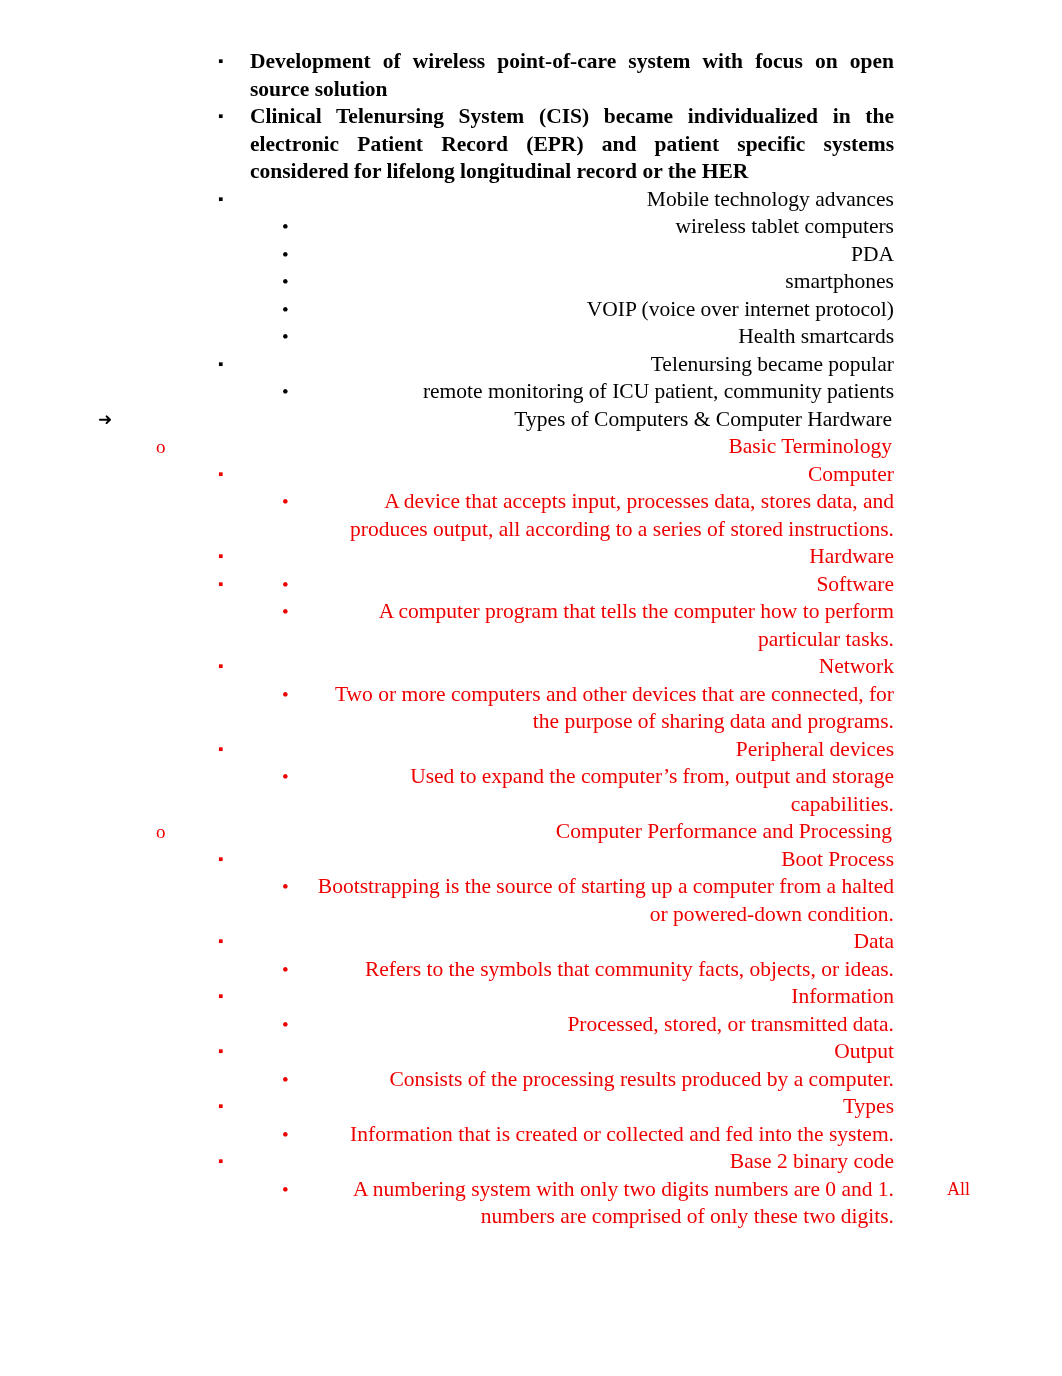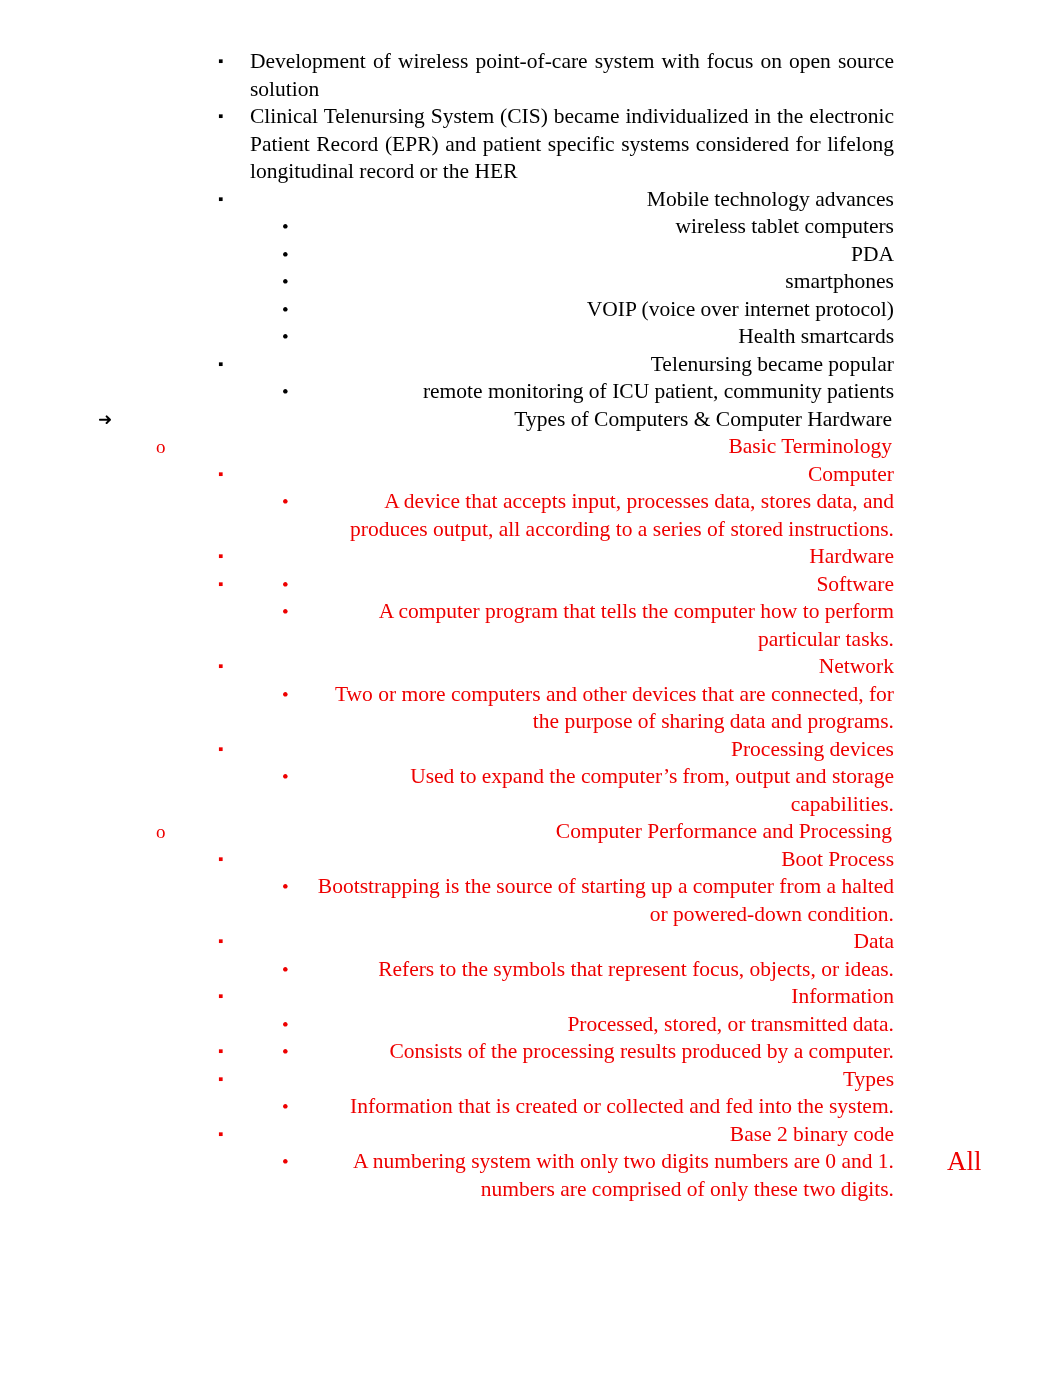--- a/index.html
+++ b/index.html
@@ -81,29 +81,30 @@
     padding-left: 313px;
     padding-right: 168px;
     font-size: 21.5px;
   }
   .lvl4 > .bullet { left: 282px; font-size: 19px; }
 
   
   .justify > .txt {
     text-align: justify;
     text-align-last: left;
+    font-weight: bold;
   }
 
   .red { color: #EE0000; }
   .black { color: #000000; }
 
   
   .tail-right {
     position: absolute;
-    font-size: 27px;
+    font-size: 18px;
     line-height: 27.5px;
   }
 </style>
 </head>
 <body>
 
 <div class="page">
   <div class="doc-body" id="doc-body">
       <div class="item lvl3 justify">
         <span class="bullet black">▪</span>
@@ -179,21 +180,21 @@
       <div class="item lvl3">
         <span class="bullet red">▪</span>
         <span class="txt red">Network</span>
       </div>
       <div class="item lvl4">
         <span class="bullet red">•</span>
         <span class="txt red">Two or more computers and other devices that are connected, for the purpose of sharing data and programs.</span>
       </div>
       <div class="item lvl3">
         <span class="bullet red">▪</span>
-        <span class="txt red">Processing devices</span>
+        <span class="txt red">Peripheral devices</span>
       </div>
       <div class="item lvl4">
         <span class="bullet red">•</span>
         <span class="txt red">Used to expand the computer’s from, output and storage capabilities.</span>
       </div>
       <div class="item lvl2">
         <span class="bullet red">o</span>
         <span class="txt red">Computer Performance and Processing</span>
       </div>
       <div class="item lvl3">
@@ -203,32 +204,33 @@
       <div class="item lvl4">
         <span class="bullet red">•</span>
         <span class="txt red">Bootstrapping is the source of starting up a computer from a halted or powered-down condition.</span>
       </div>
       <div class="item lvl3">
         <span class="bullet red">▪</span>
         <span class="txt red">Data</span>
       </div>
       <div class="item lvl4">
         <span class="bullet red">•</span>
-        <span class="txt red">Refers to the symbols that represent focus, objects, or ideas.</span>
+        <span class="txt red">Refers to the symbols that community facts, objects, or ideas.</span>
       </div>
       <div class="item lvl3">
         <span class="bullet red">▪</span>
         <span class="txt red">Information</span>
       </div>
       <div class="item lvl4">
         <span class="bullet red">•</span>
         <span class="txt red">Processed, stored, or transmitted data.</span>
       </div>
       <div class="item lvl3">
         <span class="bullet red">▪</span>
+        <span class="txt red">Output</span>
       </div>
       <div class="item lvl4">
         <span class="bullet red">•</span>
         <span class="txt red">Consists of the processing results produced by a computer.</span>
       </div>
       <div class="item lvl3">
         <span class="bullet red">▪</span>
         <span class="txt red">Types</span>
       </div>
       <div class="item lvl4">

